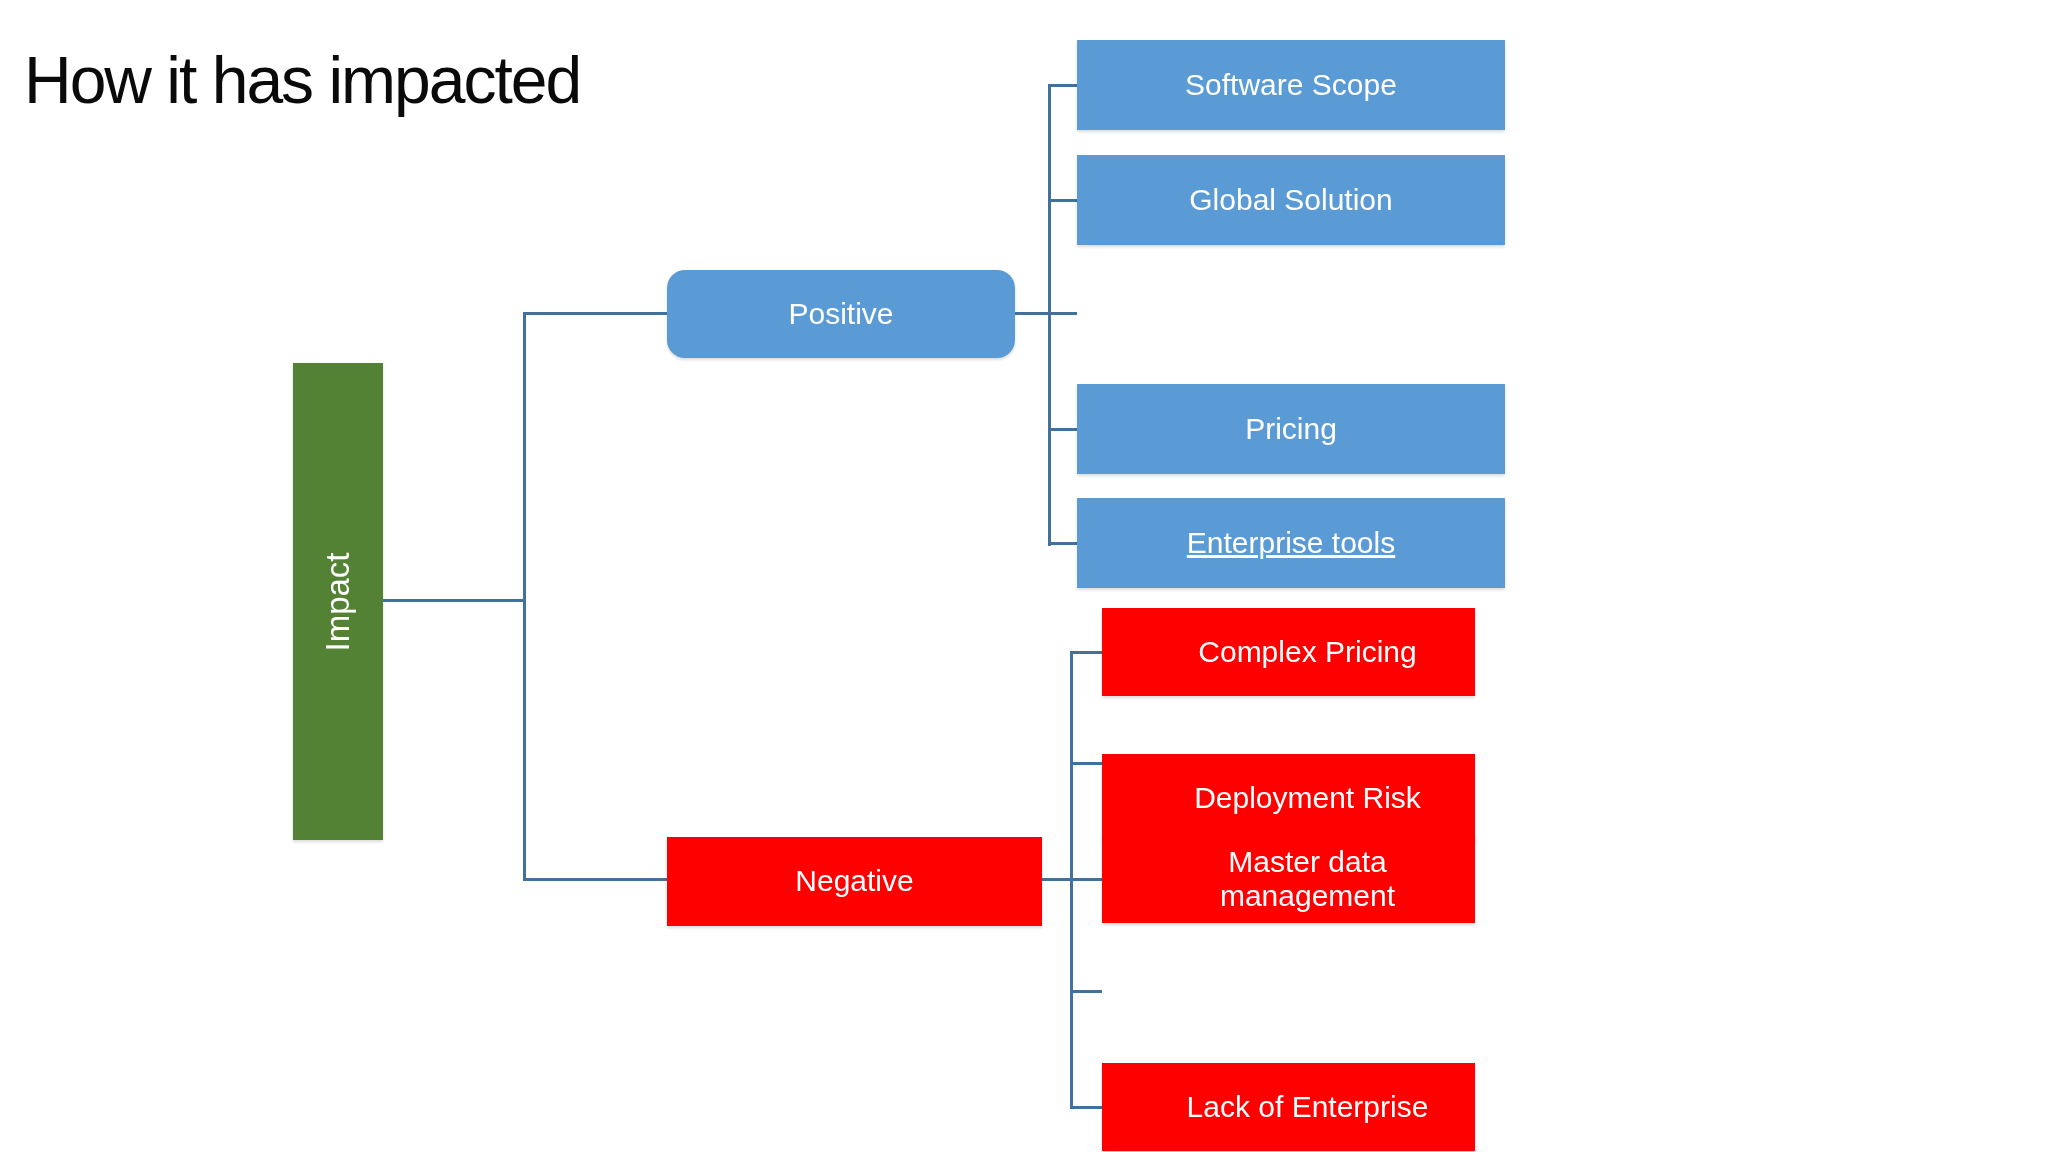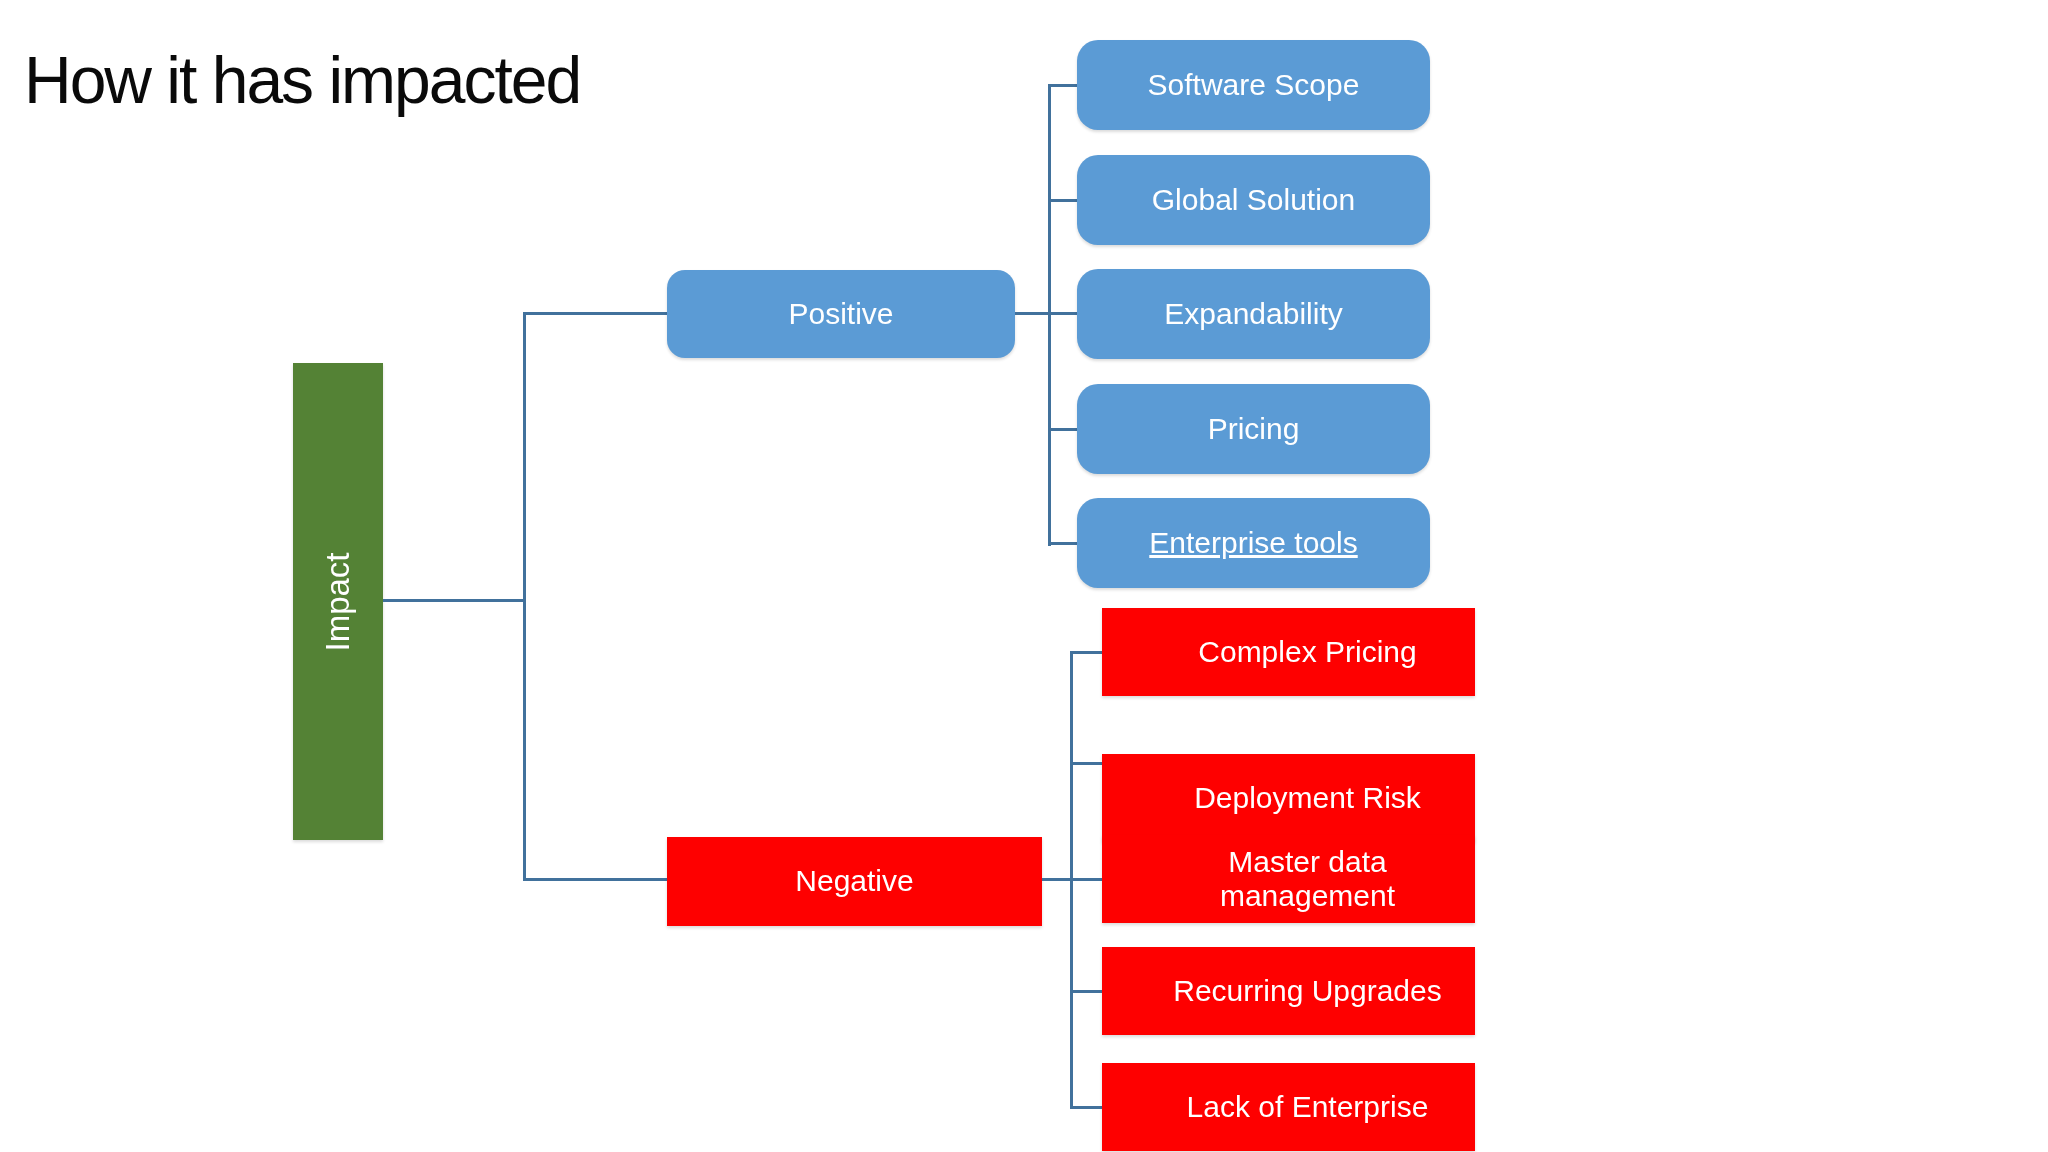--- a/index.html
+++ b/index.html
@@ -28,21 +28,21 @@
     box-shadow:0 2px 3px rgba(0,0,0,0.14);
   }
   .node-impact{
     left:293px;top:363px;width:90px;height:477px;
     background:var(--impact-green);
   }
   .node-impact .rot{transform:rotate(-90deg);white-space:nowrap;font-size:33px;}
   .node-positive{left:667px;top:270px;width:348px;height:88px;background:var(--positive-blue);border-radius:18px;}
   .node-negative{left:667px;top:837px;width:375px;height:89px;background:var(--negative-red);}
 
-  .blue-kid{left:1077px;width:353px;height:90px;background:var(--positive-blue);border-radius:21px;}
+  .blue-kid{left:1077px;width:428px;height:90px;background:var(--positive-blue);}
   .bk0{top:40px;}  .bk1{top:155px;} .bk2{top:269px;} .bk3{top:384px;} .bk4{top:498px;text-decoration:underline;}
 
   .red-kid{left:1102px;width:373px;height:88px;background:var(--negative-red);padding-left:38px;}
   .rk0{top:608px;} .rk1{top:754px;} .rk2{top:835px;} .rk3{top:947px;} .rk4{top:1063px;}
   .wrap{max-width:250px;}
 
   .line{position:absolute;background:var(--connector);}
   .h{height:3px;} .v{width:3px;}
 </style>
 </head>
@@ -74,23 +74,20 @@
   <div class="line h" style="left:1048px;top:199px;width:29px;"></div>
   <div class="line h" style="left:1048px;top:428px;width:29px;"></div>
   <div class="line h" style="left:1048px;top:542px;width:29px;"></div>
 
   <div class="node blue-kid bk0">
     <span>Software Scope</span>
   </div>
   <div class="node blue-kid bk1">
     <span>Global Solution</span>
   </div>
-  <div class="node blue-kid bk2">
-    <span>Expandability</span>
-  </div>
   <div class="node blue-kid bk3">
     <span>Pricing</span>
   </div>
   <div class="node blue-kid bk4">
     <span>Enterprise tools</span>
   </div>
 
   <div class="line h" style="left:1042px;top:878px;width:60px;"></div>
   <div class="line v" style="left:1070px;top:651px;height:458px;"></div>
   <div class="line h" style="left:1070px;top:651px;width:32px;"></div>
@@ -100,20 +97,17 @@
 
   <div class="node red-kid rk0">
     <span>Complex Pricing</span>
   </div>
   <div class="node red-kid rk1">
     <span>Deployment Risk</span>
   </div>
   <div class="node red-kid rk2">
     <span class="wrap">Master data management</span>
   </div>
-  <div class="node red-kid rk3">
-    <span>Recurring Upgrades</span>
-  </div>
   <div class="node red-kid rk4">
     <span>Lack of Enterprise</span>
   </div>
 
 </div>
 
 </body></html>

